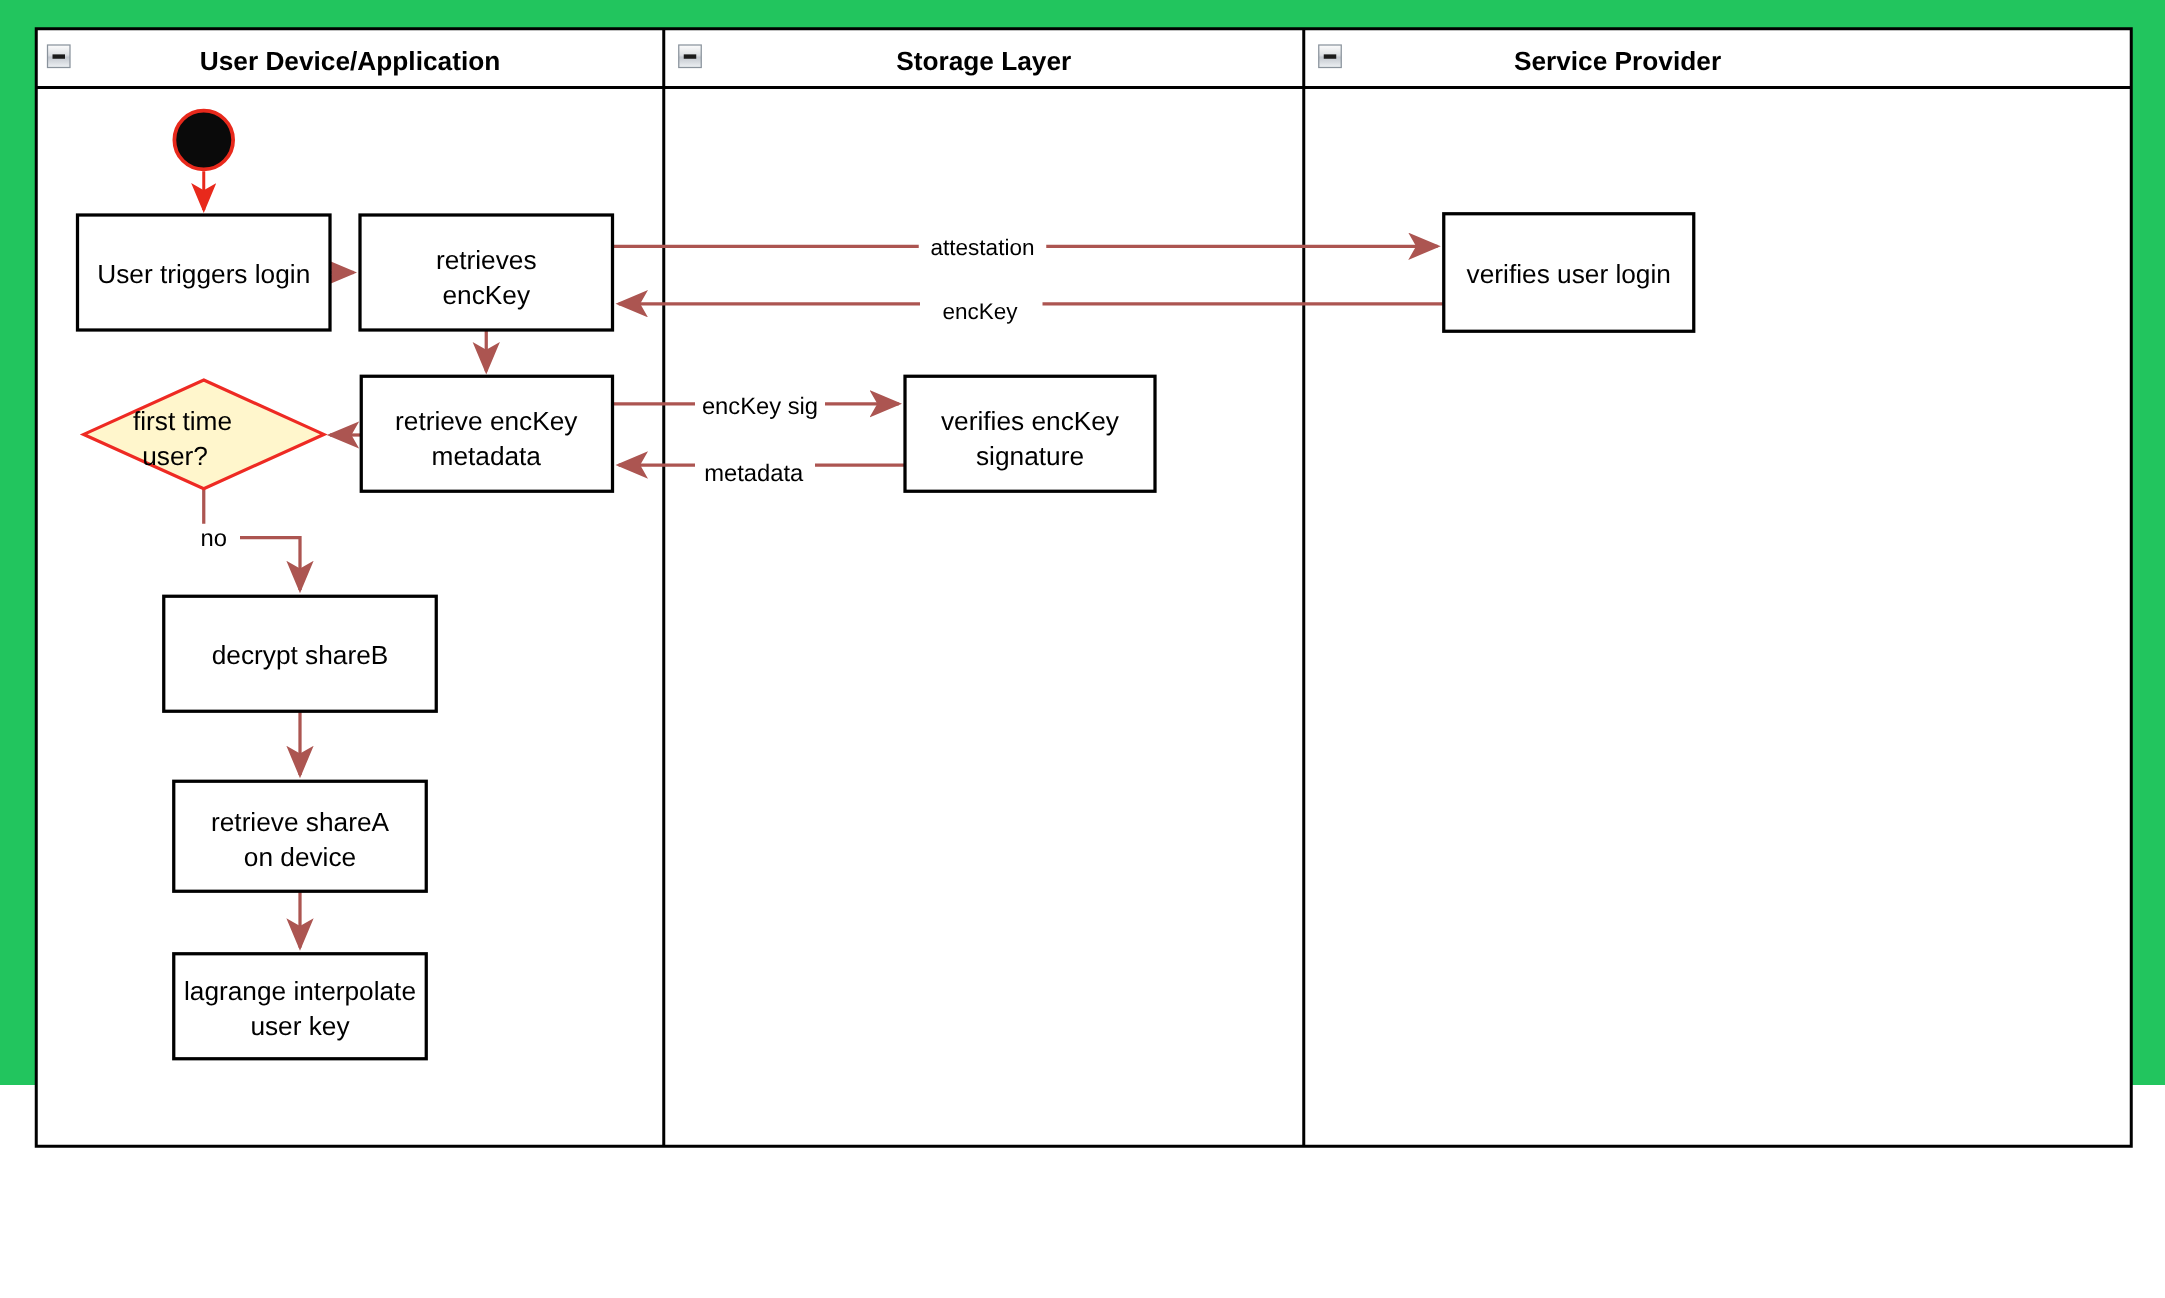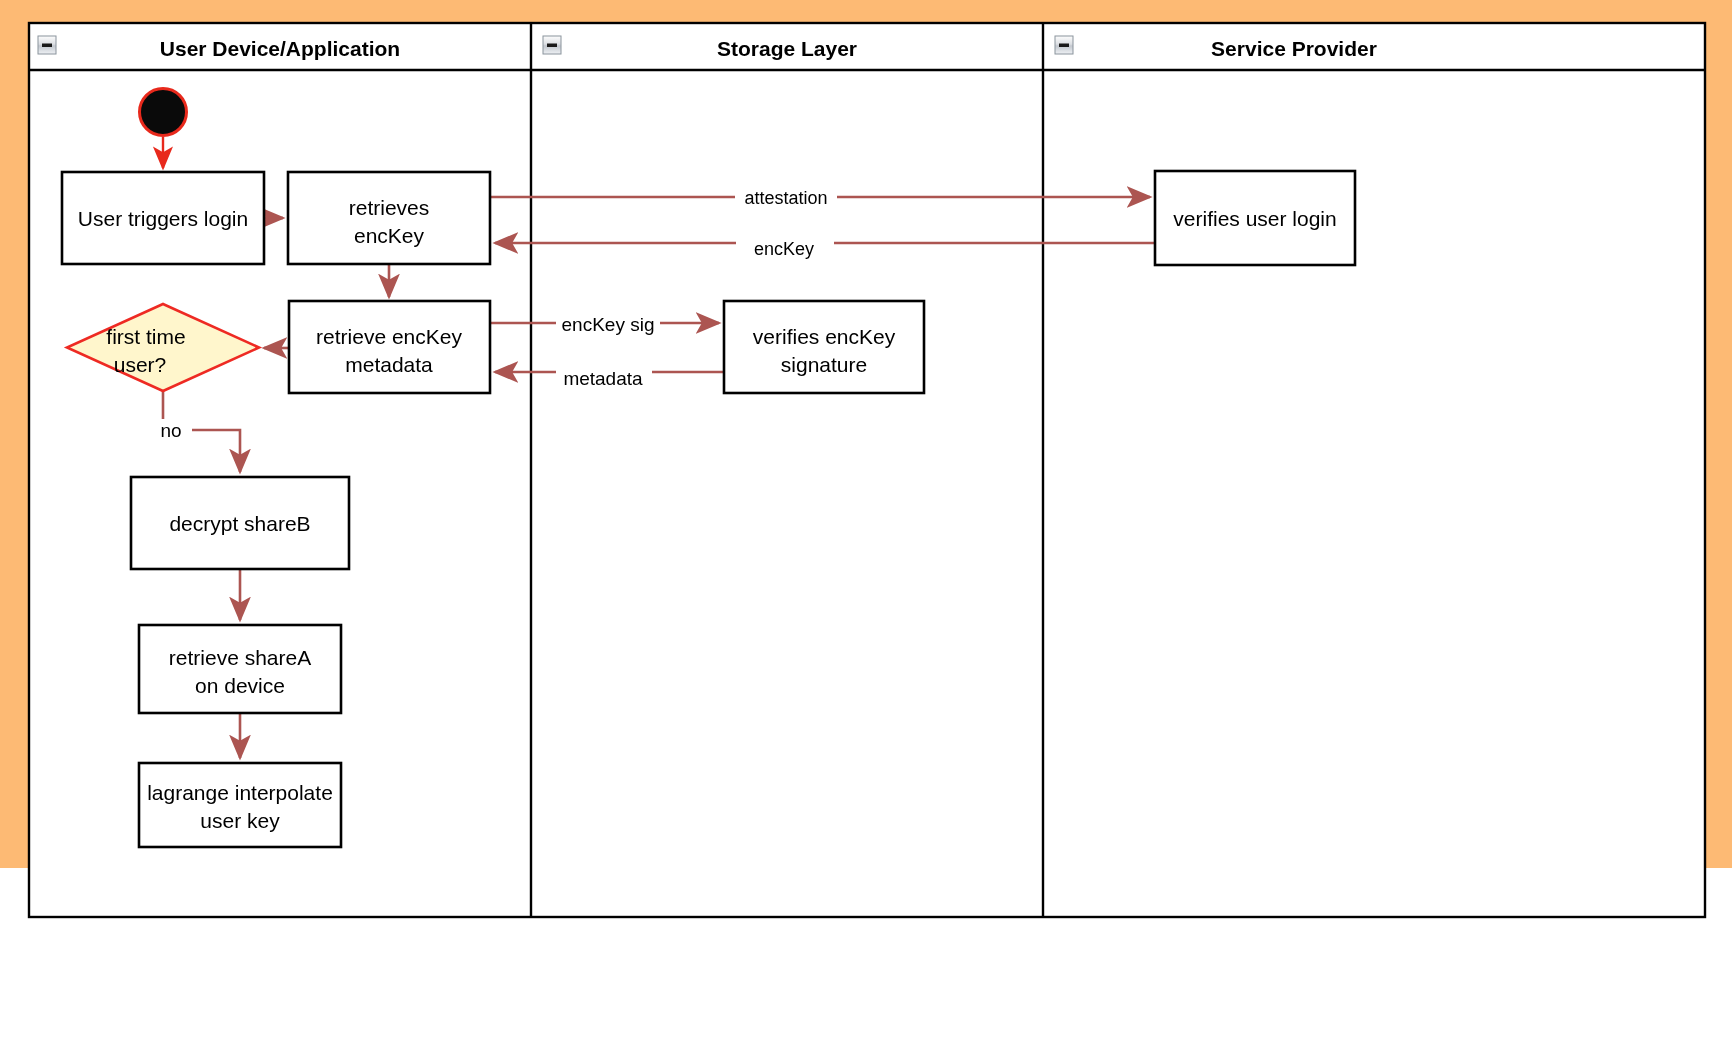--- a/index.html
+++ b/index.html
@@ -1,19 +1,19 @@
 <!DOCTYPE html>
 <html><head>
 <meta charset="utf-8">
 <title>Swimlane Activity Diagram</title>
 <style>
   html,body{margin:0;padding:0;background:#ffffff;}
   body{width:1732px;height:1038px;overflow:hidden;
        font-family:"Liberation Sans","DejaVu Sans",sans-serif;}
-  #stage{position:relative;width:1732px;height:868px;background:#fdba74;text-decoration:underline;}
+  #stage{position:relative;width:1732px;height:868px;background:#22c55e;text-decoration:underline;}
   svg#diagram{position:absolute;left:0;top:0;width:1732px;height:1038px;display:block;}
   .lane-title{font-family:"Liberation Sans","DejaVu Sans",sans-serif;
               font-size:21px;font-weight:bold;fill:#000000;}
   .node-text{font-family:"Liberation Sans","DejaVu Sans",sans-serif;
              font-size:21px;fill:#000000;}
   .edge-text{font-family:"Liberation Sans","DejaVu Sans",sans-serif;
              font-size:18px;fill:#000000;}
   .edge-text-sm{font-family:"Liberation Sans","DejaVu Sans",sans-serif;
              font-size:19px;fill:#000000;}
 </style>

